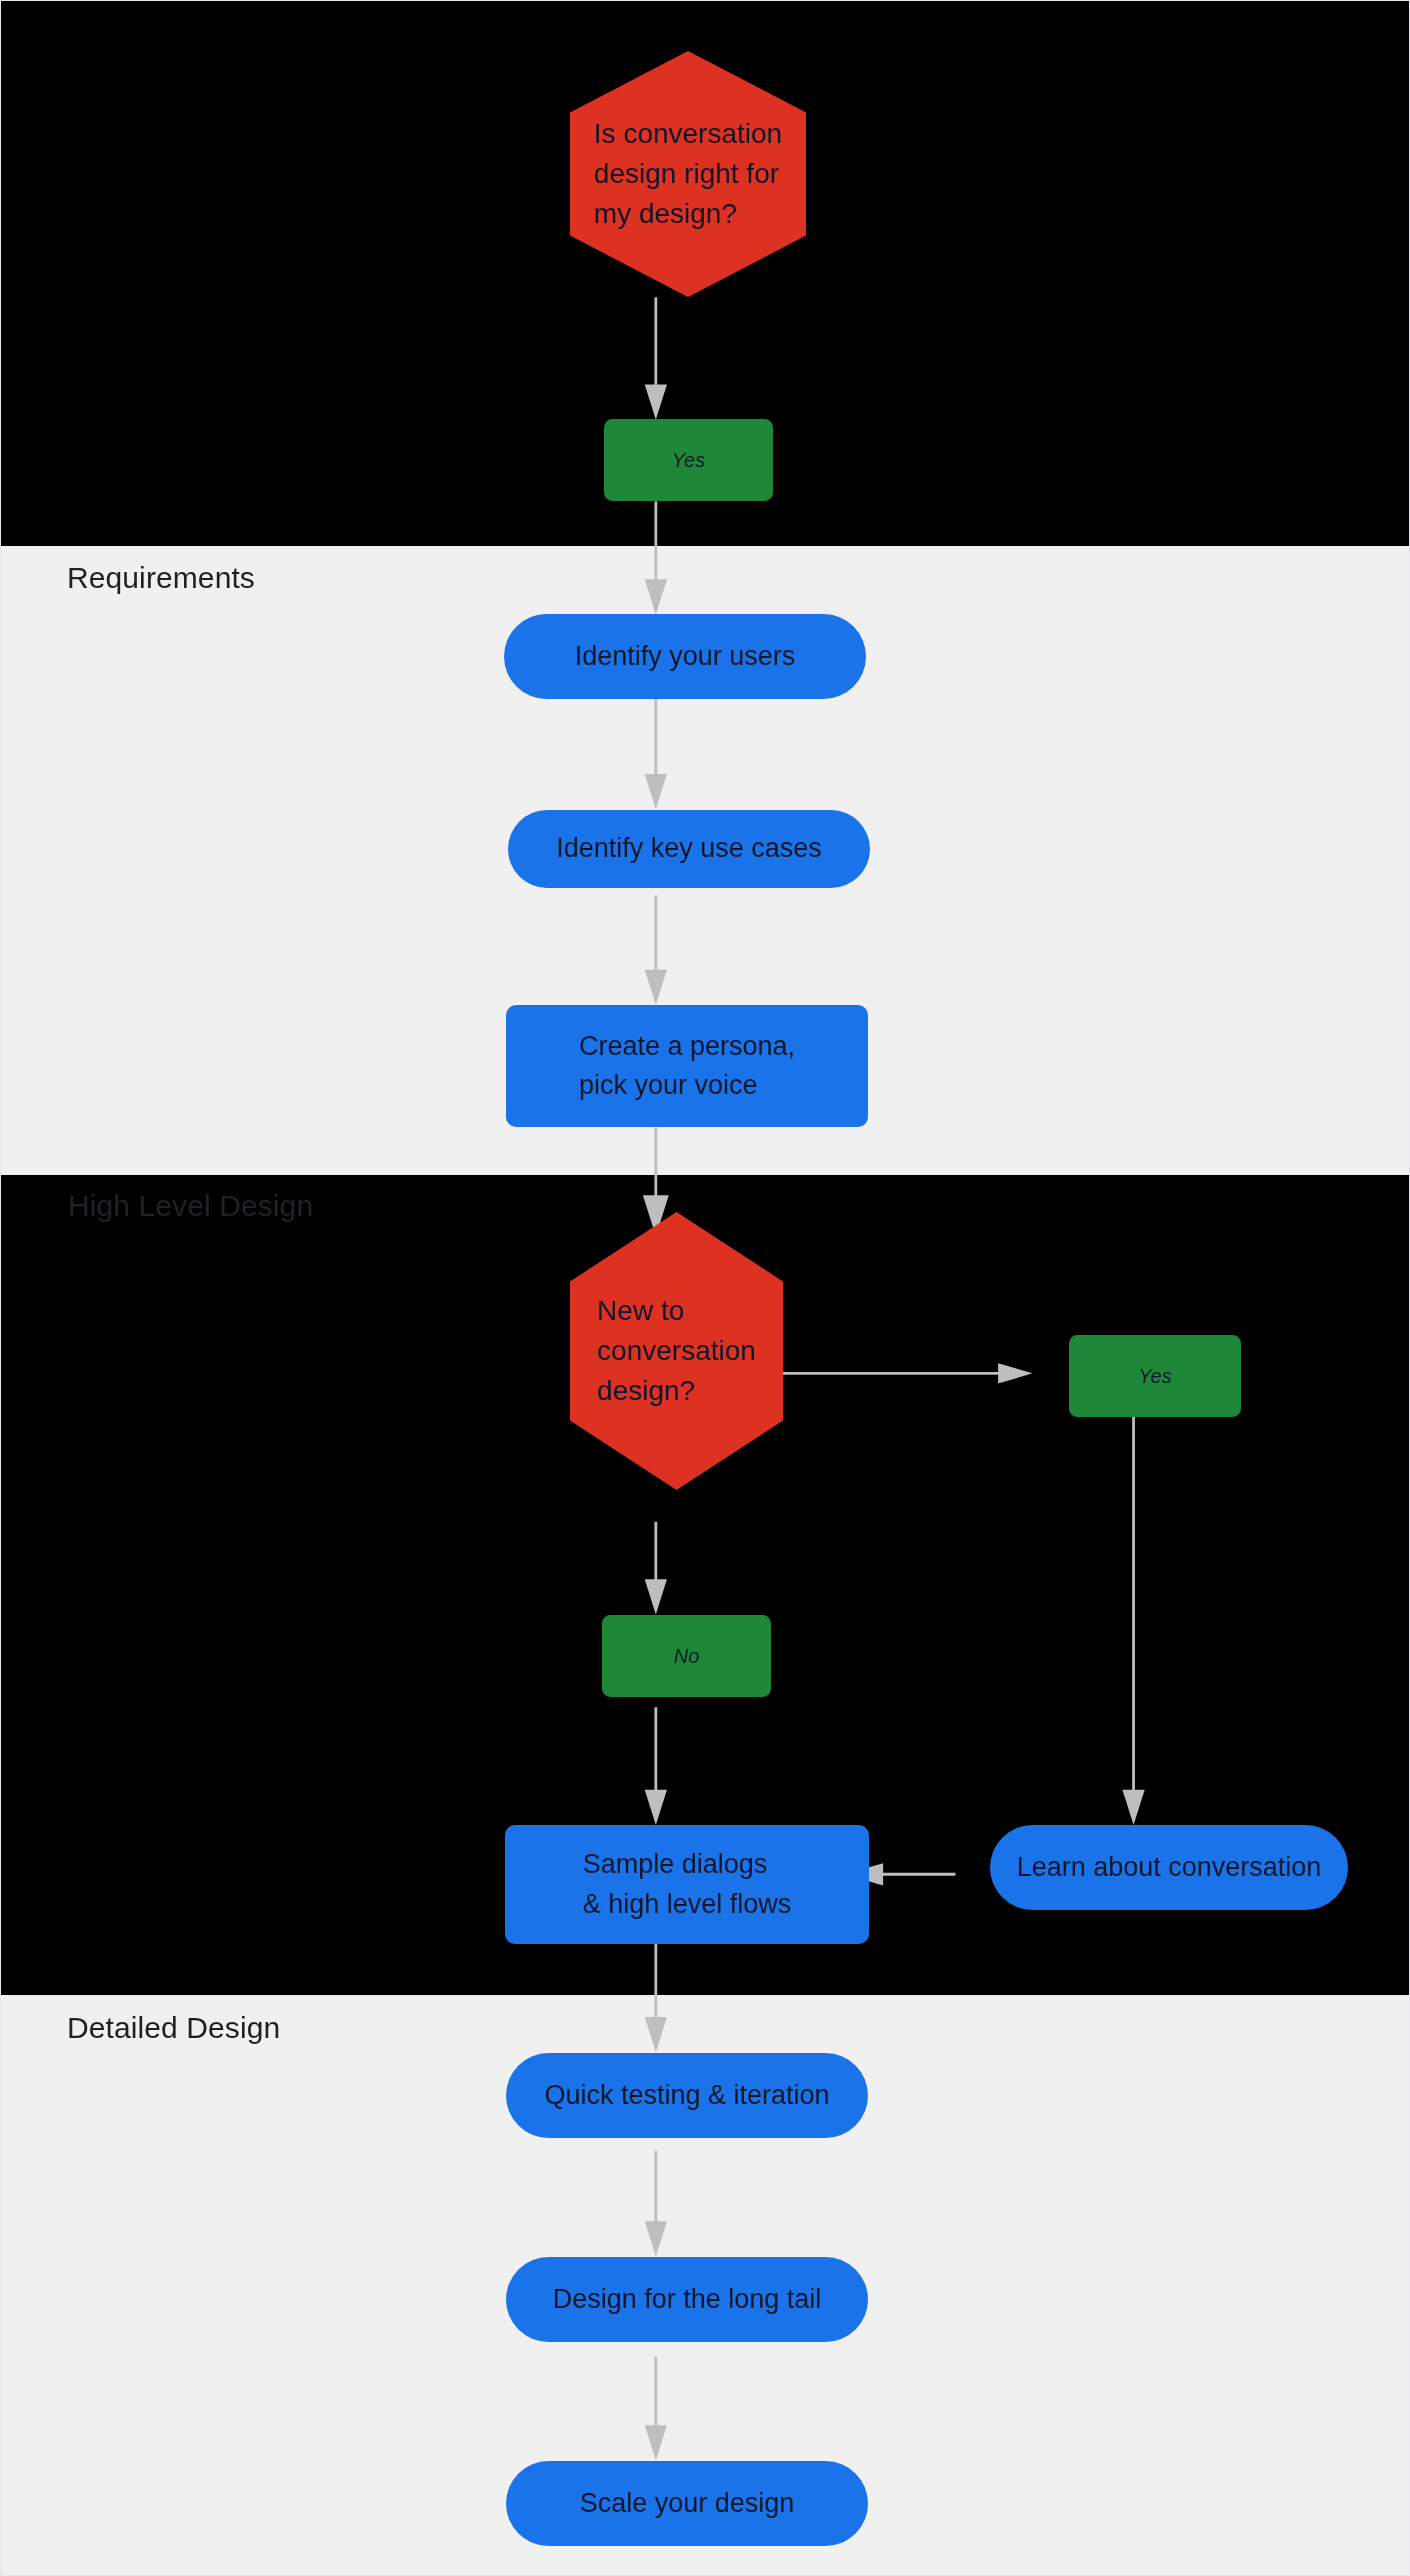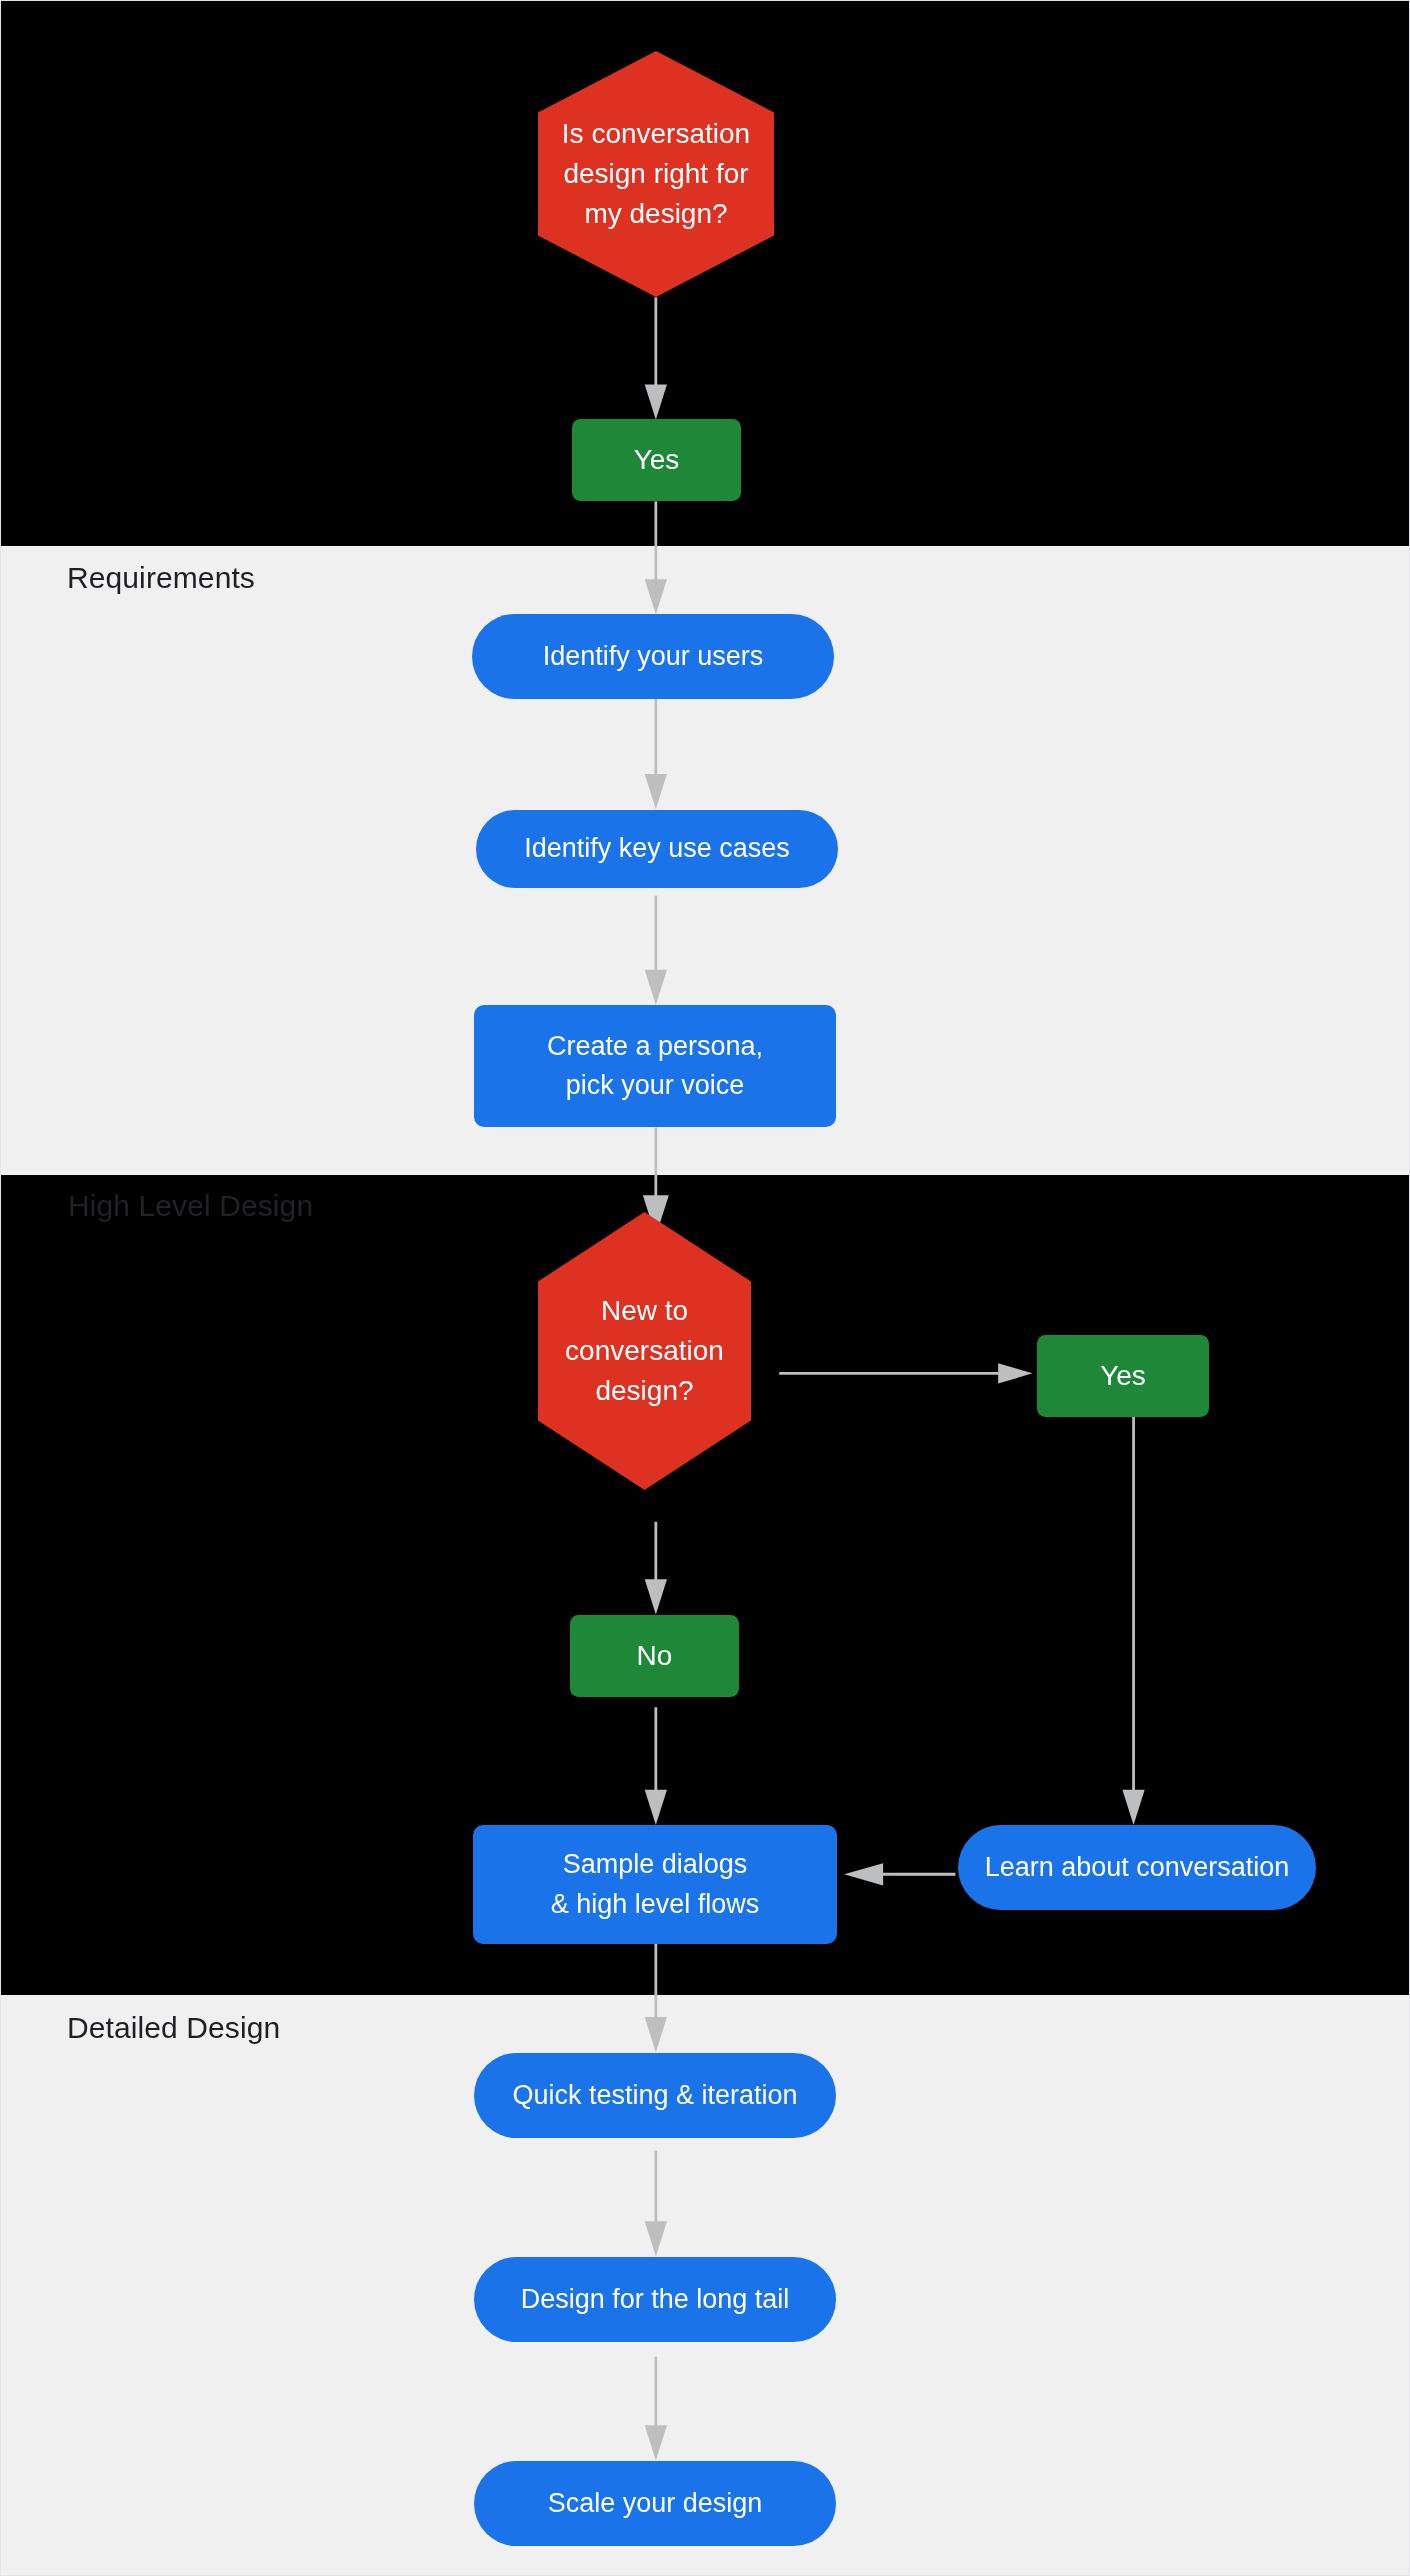--- a/index.html
+++ b/index.html
@@ -49,38 +49,39 @@
     pointer-events: none;
     box-sizing: border-box;
   }
 
   
   .node {
     position: absolute;
     display: flex;
     align-items: center;
     justify-content: center;
-    text-align: center;
-    color: #ffffff;
-    box-sizing: border-box;
+    color: #0f172a;
+    box-sizing: border-box;
+    margin-left: 32px;
   }
 
   .hexagon {
     background: #dd3122;
     clip-path: polygon(50% 0%, 100% 25%, 100% 75%, 50% 100%, 0% 75%, 0% 25%);
     font-size: 28px;
     line-height: 1.42;
     font-weight: 400;
   }
 
   .rect-green {
     background: #1e8738;
     border-radius: 8.4px;
-    font-size: 28px;
-    font-weight: 400;
+    font-size: 20px;
+    font-weight: 400;
+    font-style: italic;
   }
 
   .pill-blue {
     background: #1a73e8;
     border-radius: 927px;
     font-size: 27px;
     font-weight: 400;
     line-height: 1.45;
     padding: 0 22px;
   }

